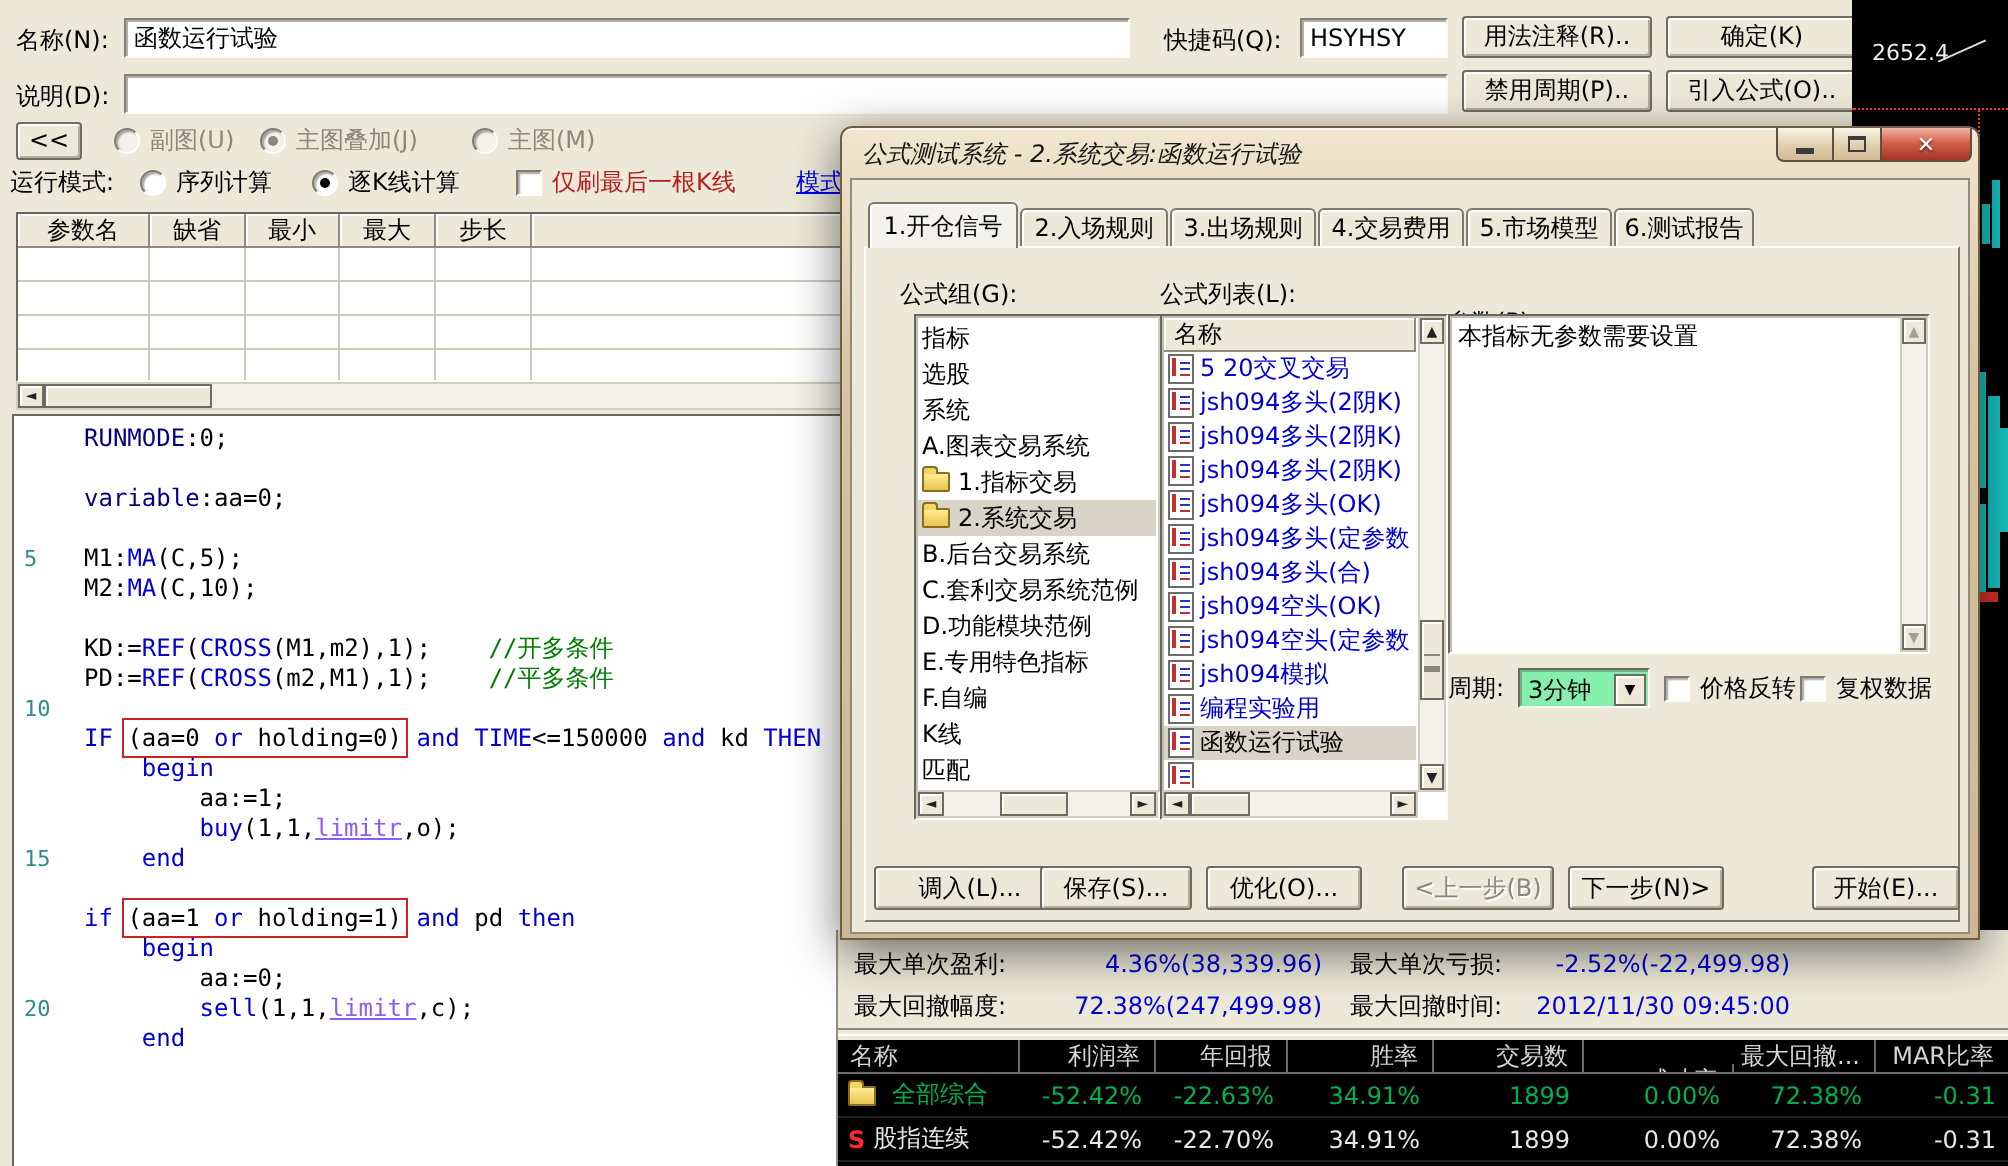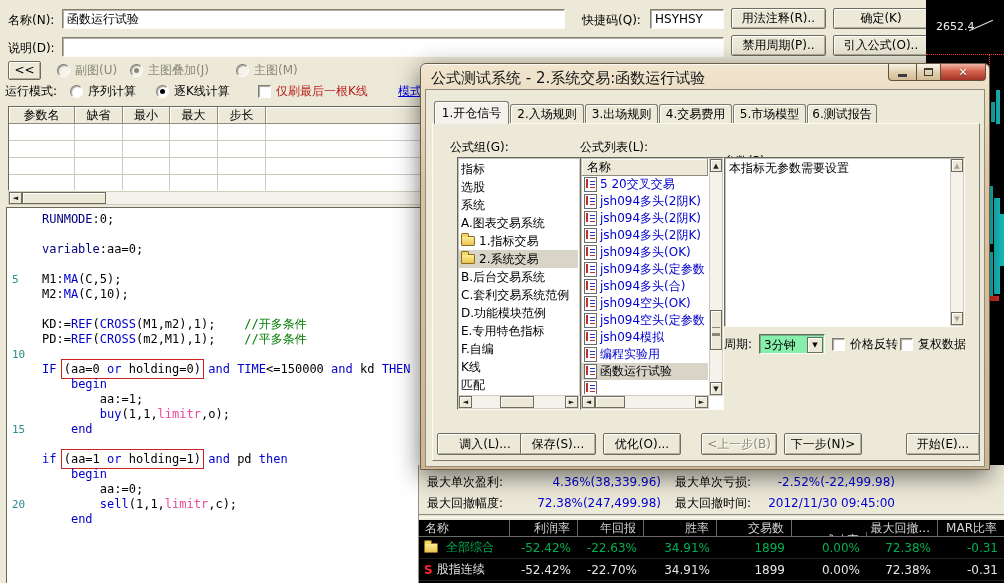--- a/index.html
+++ b/index.html
@@ -44,21 +44,21 @@
         box-shadow:0 2px 0 #8a8878;}
   .sb-dis{color:#a5a294;}
 
   
   #editor{position:absolute;left:6px;top:207px;width:920px;height:376px;background:#fff;
           border-top:1px solid #6a675b;border-left:1px solid #6a675b;box-sizing:border-box;
           font-family:"DejaVu Sans Mono",monospace;font-size:12px;overflow:hidden;padding-top:4px;}
   .code-line{display:flex;height:15px;line-height:15px;white-space:pre;}
   .gut{flex:0 0 22px;color:#2e8b8b;padding-left:5px;font-size:11px;}
   .cbody{padding-left:8px;}
-  .tok-k{color:#0000cc;}.tok-n{color:#000080;}.tok-c{color:#007d00;}.tok-m{color:#ec4899;}.tok-p{color:#000;}
+  .tok-k{color:#0000cc;}.tok-n{color:#000080;}.tok-c{color:#007d00;}.tok-m{color:#8b5cf6;text-decoration:underline;}.tok-p{color:#000;}
   .red-box{outline:1px solid #cc2222;outline-offset:2px;}
 
   
   #chart{position:absolute;left:926px;top:0;width:78px;height:467px;background:#000;overflow:hidden;}
   #price-lbl{position:absolute;left:10px;top:20px;color:#eee;font-size:11px;}
   .cr-h{position:absolute;left:0;top:54px;width:78px;border-top:1px dotted #ff3b30;}
   .cr-v{position:absolute;left:63px;top:54px;height:82px;border-left:1px dotted #ff3b30;}
   .diag{position:absolute;left:42px;top:25px;width:26px;height:1px;background:#ddd;transform:rotate(-24deg);}
   .candle{position:absolute;background:#17c3c3;}
   .candle.red{background:#d93025;}
@@ -79,21 +79,21 @@
   .rtd.first{text-align:left;padding-left:5px;display:flex;align-items:center;gap:4px;}
   .rtr.green{color:#00b050;}
   .rtr.white{color:#e6e6e6;}
   .s-ico{color:#ff2a2a;font-weight:bold;font-size:12px;}
 
   
   #dlg{position:absolute;left:420px;top:63px;width:570px;height:407px;z-index:10;box-sizing:border-box;
        border:1px solid #6f5e46;border-radius:6px 6px 0 0;
        background:linear-gradient(#f2e6d0,#d8c4a2 30%,#ccb693);
        box-shadow:0 6px 24px rgba(0,0,0,.55),inset 0 1px 0 rgba(255,255,255,.7);}
-  #dlg-title{position:absolute;left:10px;top:5px;font-size:15px;color:#151515;white-space:nowrap;}
+  #dlg-title{position:absolute;left:10px;top:5px;font-size:12px;color:#151515;white-space:nowrap;font-style:italic;}
   #dlg-controls{position:absolute;right:3px;top:0;display:flex;}
   .wbtn{height:17px;border:1px solid #5d5140;border-top:none;display:flex;align-items:center;justify-content:center;
         box-sizing:border-box;background:linear-gradient(#faf4e6,#e0cfae 55%,#d2bb96);}
   .wbtn.minb{width:28px;border-radius:0 0 0 4px;border-right:none;}
   .wbtn.maxb{width:25px;}
   .wbtn.closeb{width:45px;border-radius:0 0 4px 0;border-left:none;color:#fff;font-weight:bold;font-size:11px;
         background:linear-gradient(#f0b5a5,#d4624c 45%,#a33426);text-shadow:0 1px 1px rgba(0,0,0,.5);}
   .glyph-min{width:9px;height:3px;background:#3c3c3c;margin-top:6px;}
   .glyph-max{width:9px;height:8px;border:1px solid #3c3c3c;box-sizing:border-box;border-top-width:2px;}
   #dlg-body{position:absolute;left:4px;top:25px;width:560px;height:378px;background:#ece9d8;

